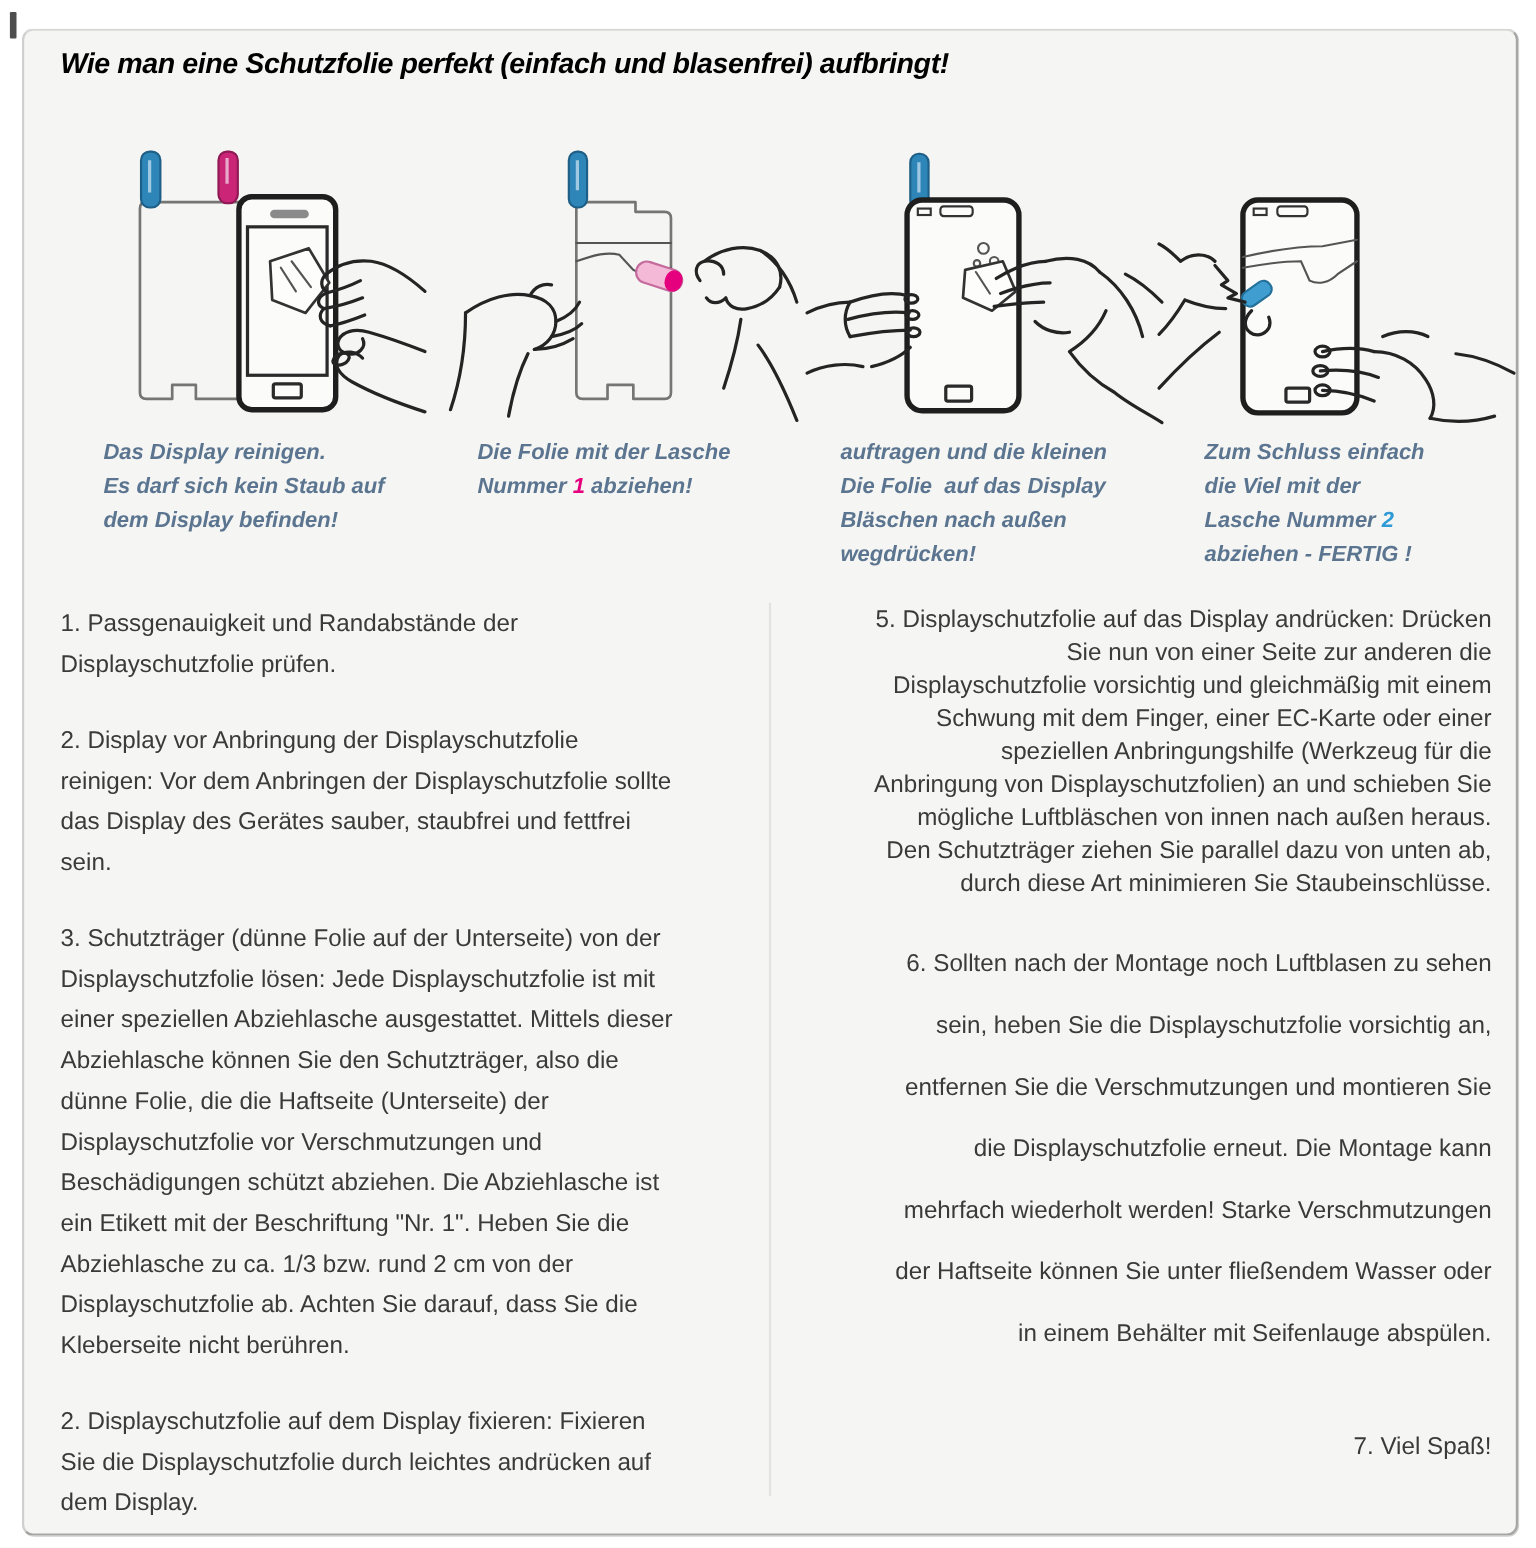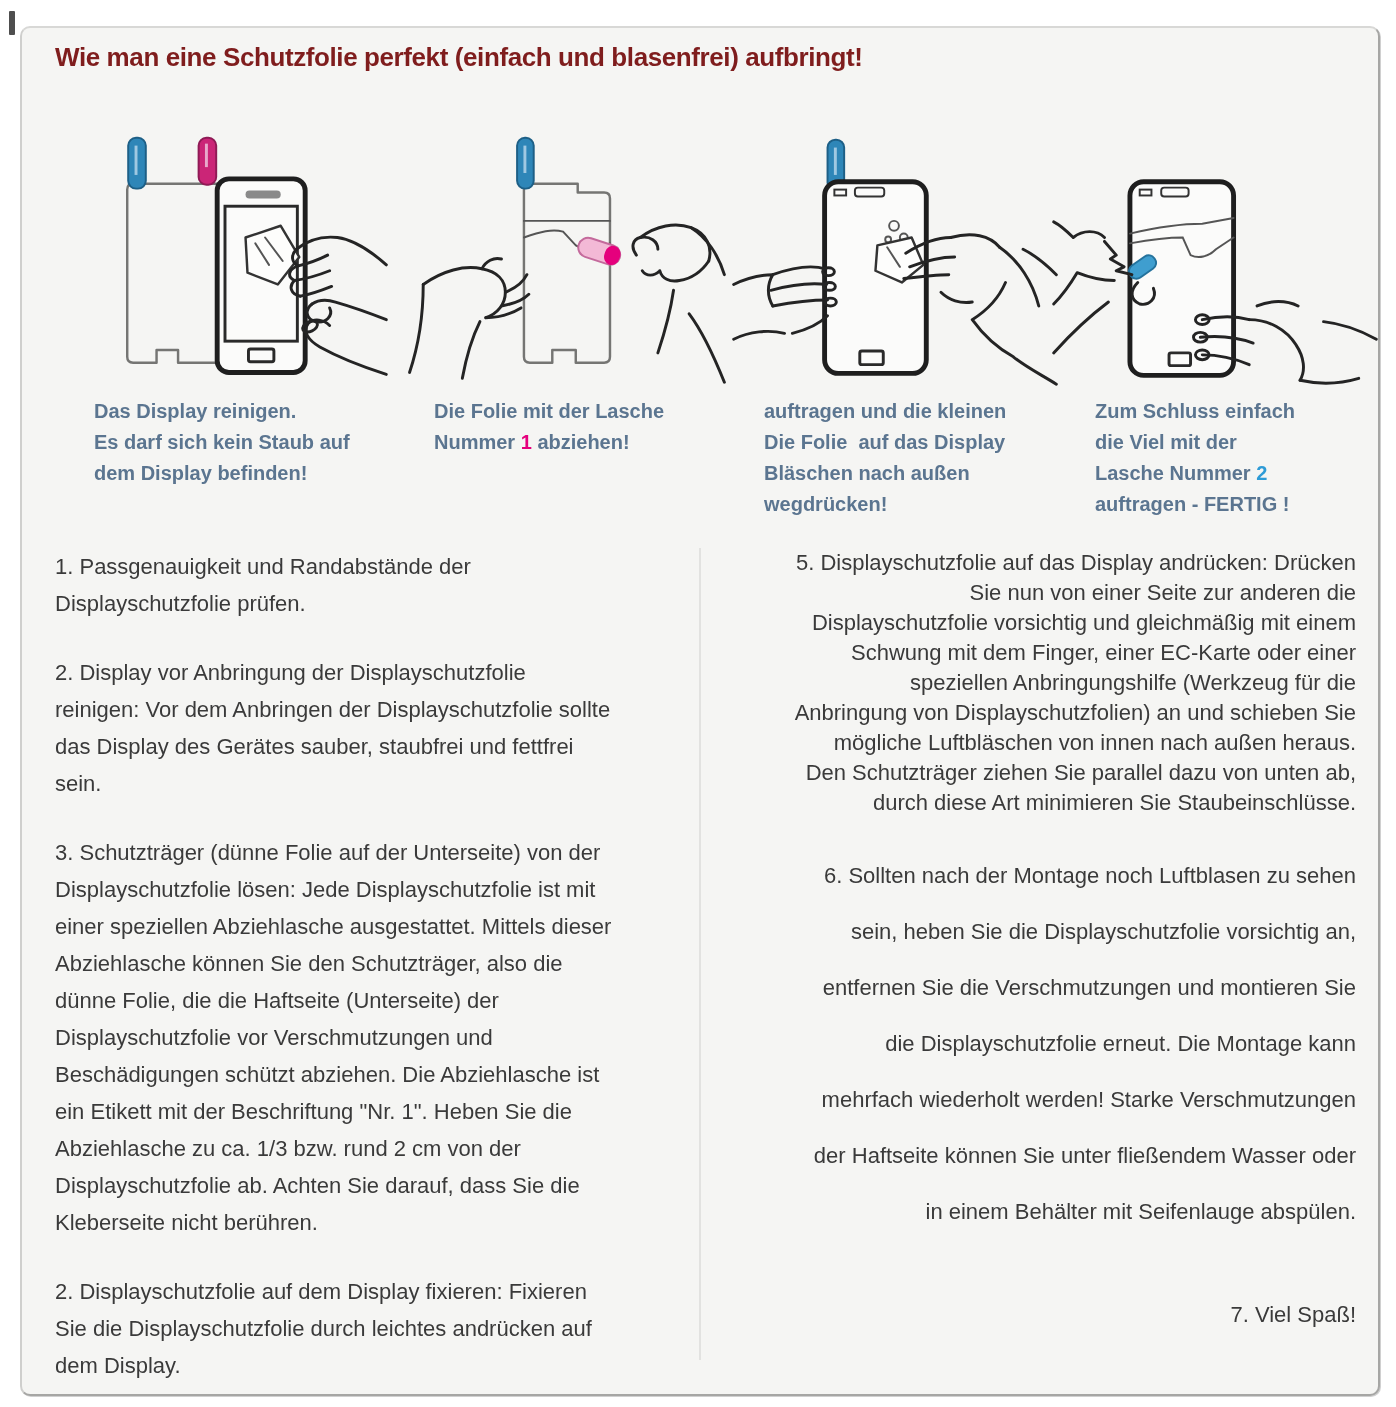--- a/index.html
+++ b/index.html
@@ -15,28 +15,28 @@
   .panel{
     position:absolute;left:20px;top:26px;width:1356px;height:1366px;
     background:#f5f5f3;
     border:2px solid;
     border-color:#d8d8d6 #a6a6a4 #a6a6a4 #cfcfcd;
     border-radius:10px;
     box-shadow:1px 1px 0 rgba(120,120,120,.35);
   }
   .title{
     position:absolute;left:33px;top:14px;margin:0;
-    font-size:26px;font-weight:bold;letter-spacing:-0.4px;color:#7f1d1d;
+    font-size:26px;font-weight:bold;letter-spacing:-0.4px;color:#000000;font-style:italic;
   }
   figure.fig{position:absolute;top:100px;width:332px;margin:0;}
   .fig1{left:38px}.fig2{left:378px}.fig3{left:708px}.fig4{left:1028px}
   .fig svg{display:block;width:330px;height:264px;}
   figcaption{
     display:block;padding-left:34px;margin-top:4px;
-    font-size:20px;font-weight:bold;line-height:31px;color:#5b7590;
+    font-size:20px;font-weight:bold;line-height:31px;color:#5b7590;font-style:italic;
   }
   .fig4 figcaption{padding-left:45px;}
   .cl{display:block;white-space:pre;}
   .num-1{color:#e5007d;}
   .num-2{color:#2e9bd6;}
   .divider{
     position:absolute;left:677px;top:520px;width:2px;height:812px;
     background:#e2e2e0;
   }
   .col{position:absolute;top:520px;color:#3a3a3a;font-size:22px;}
@@ -206,21 +206,21 @@
           <path d="M152,196 C170,192 186,192 200,196 M150,214 C170,212 188,214 204,220 M152,232 C170,232 186,236 200,242"></path>
           <path d="M200,196 C220,196 238,206 248,222 M248,222 C256,234 258,248 252,258"></path>
           <path d="M252,258 C270,262 292,262 312,256 M330,216 C312,206 294,200 276,198"></path>
           <path d="M208,182 C222,176 238,176 250,182"></path>
         </g>
       </svg>
       <figcaption>
         <span class="cl">Zum Schluss einfach</span>
         <span class="cl">die Viel mit der</span>
         <span class="cl"><span>Lasche Nummer </span><span class="num-2">2</span><span></span></span>
-        <span class="cl">auftragen - FERTIG !</span>
+        <span class="cl">abziehen - FERTIG !</span>
       </figcaption>
     </figure>
 
     <div class="divider"></div>
 
     <div class="col col-left">
       <p class="para">1. Passgenauigkeit und Randabstände der
 Displayschutzfolie prüfen.</p>
       <p class="para">2. Display vor Anbringung der Displayschutzfolie
 reinigen: Vor dem Anbringen der Displayschutzfolie sollte

